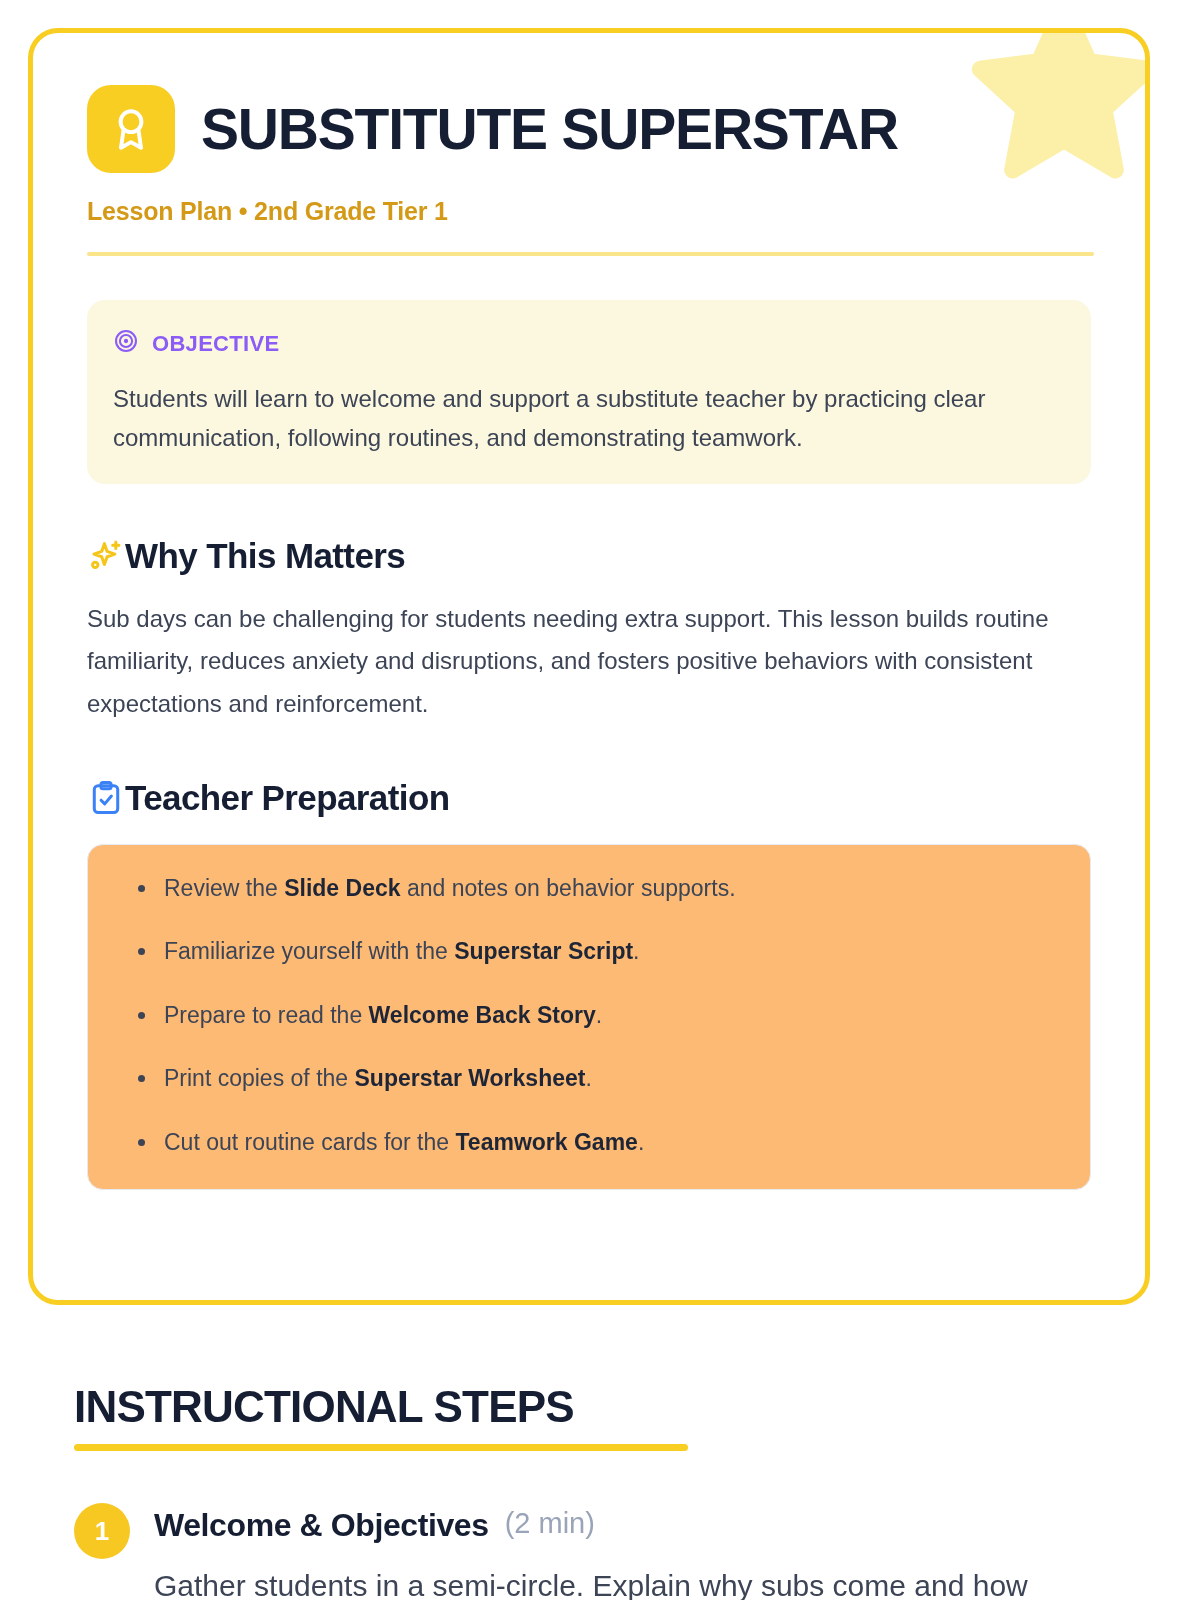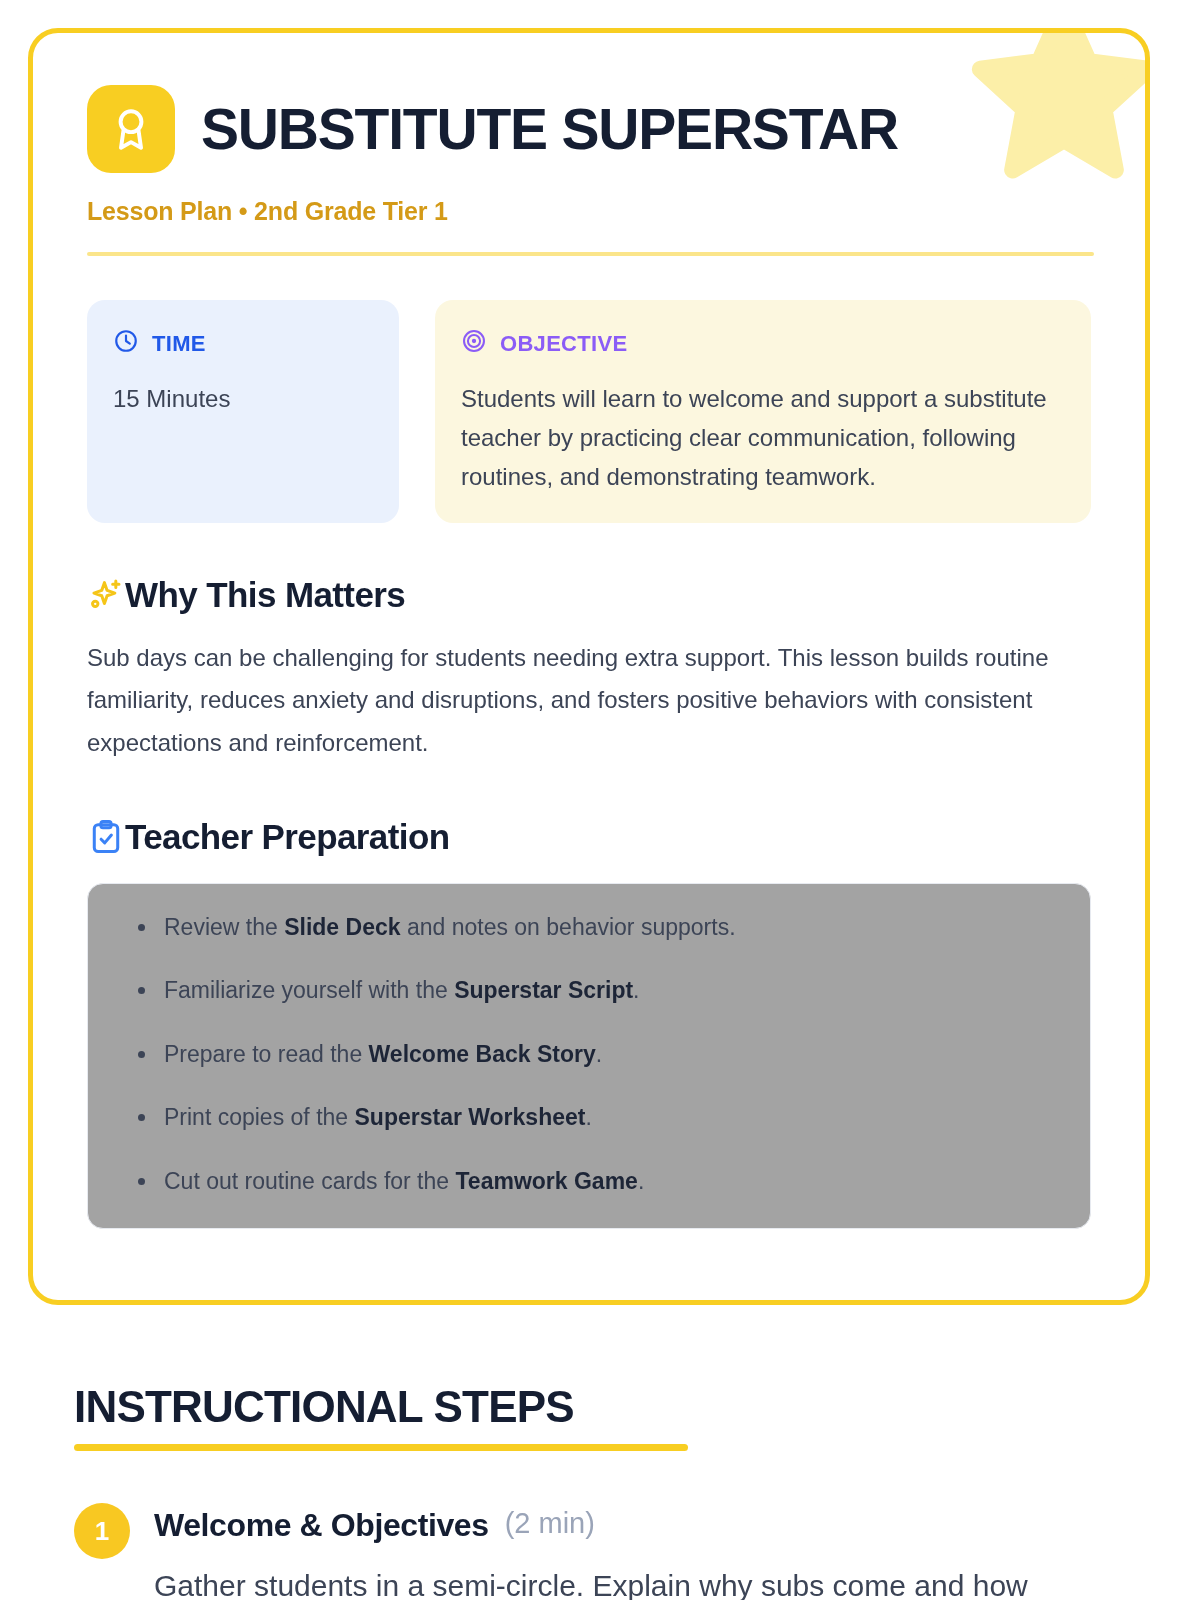--- a/index.html
+++ b/index.html
@@ -153,21 +153,21 @@
     margin: 22px 0 0 0;
     font-size: 24px;
     line-height: 1.78;
     color: #3C4456;
     max-width: 1000px;
   }
 
   
   .prep-box {
     margin-top: 26px;
-    background: #a3a3a3;
+    background: #fdba74;
     border: 1px solid #E7EAF0;
     border-radius: 16px;
     padding: 26px 34px 28px 34px;
   }
   .prep-list {
     margin: 0;
     padding: 0;
     list-style: none;
   }
   .prep-list li {
@@ -280,32 +280,20 @@
         </div>
         <h1 class="main-title">SUBSTITUTE SUPERSTAR</h1>
       </div>
 
       <div class="subtitle">Lesson Plan • 2nd Grade Tier 1</div>
 
       <div class="divider"></div>
 
       <div class="meta-row">
 
-        <div class="meta-card time">
-          <div class="meta-head blue">
-            <span>
-              <svg viewBox="0 0 24 24" fill="none" stroke="currentColor" stroke-width="2" stroke-linecap="round" stroke-linejoin="round" aria-hidden="true">
-                <circle cx="12" cy="12" r="9"></circle>
-                <path d="M12 7 V12 L15.5 14.5"></path>
-              </svg>
-            </span>
-            <span>TIME</span>
-          </div>
-          <div class="meta-body">15 Minutes</div>
-        </div>
 
         <div class="meta-card objective">
           <div class="meta-head amber">
             <span>
               <svg viewBox="0 0 24 24" fill="none" stroke="currentColor" stroke-width="1.9" aria-hidden="true">
                 <circle cx="12" cy="12" r="9.2"></circle>
                 <circle cx="12" cy="12" r="5.6"></circle>
                 <circle cx="12" cy="12" r="2" fill="currentColor" stroke="none"></circle>
               </svg>
             </span>

